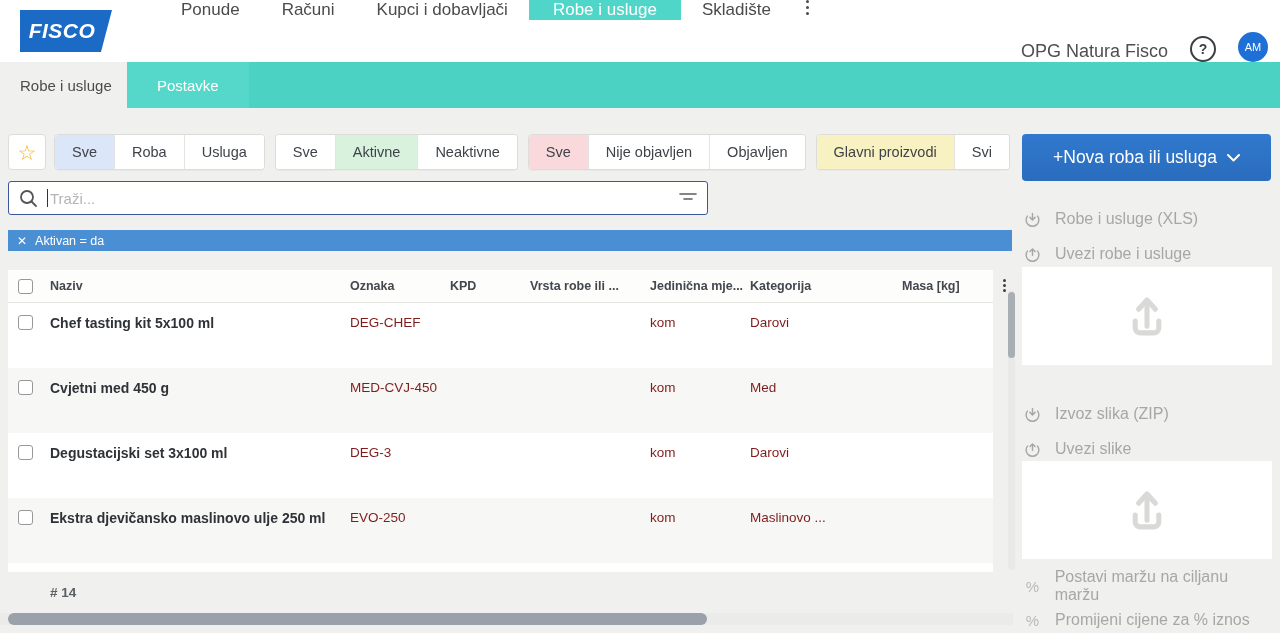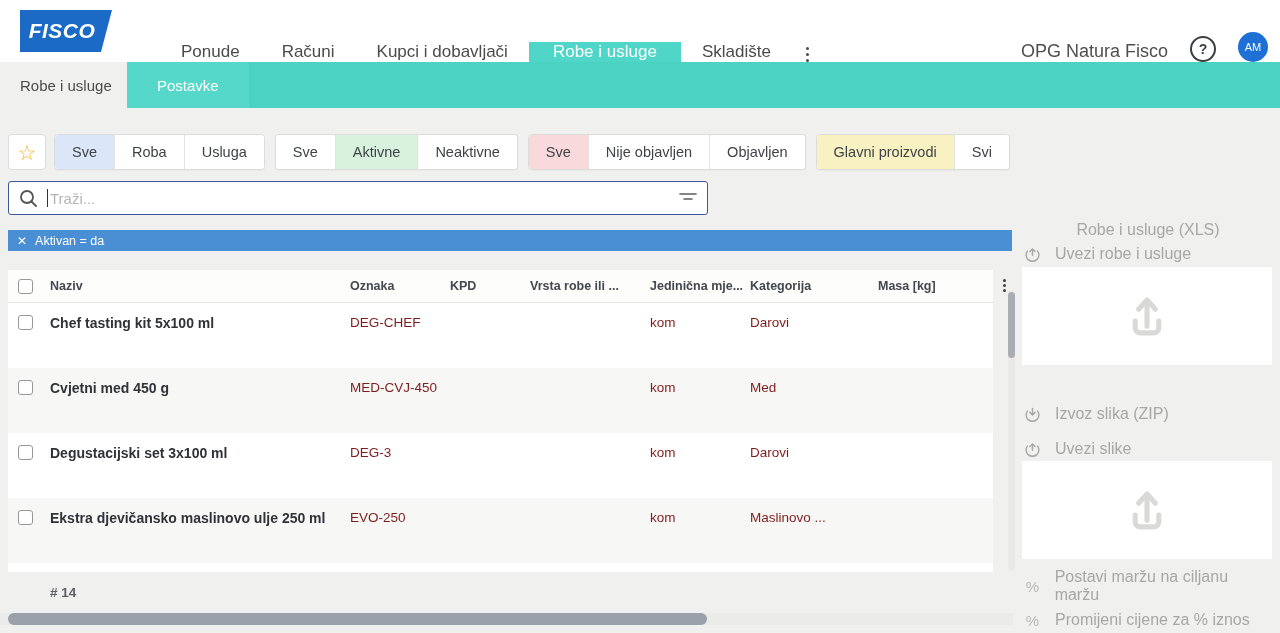--- a/index.html
+++ b/index.html
@@ -8,21 +8,21 @@
   .stage { position:relative; width:1280px; height:633px; }
 
   
   .navbar { position:absolute; top:0; left:0; width:1280px; height:62px;
     background:#ffffff; display:flex; align-items:stretch; z-index:5; }
   .logo-wrap { margin:10px 0 10px 20px; width:92px; height:42px; position:relative; cursor:pointer; }
   .logo-shape { position:absolute; inset:0; background:#1a6ac6;
     clip-path:polygon(0 0, 100% 0, 88% 100%, 0 100%); }
   .logo-text { position:absolute; inset:0; display:flex; align-items:center; justify-content:center;
     color:#fff; font-weight:bold; font-style:italic; font-size:21px; letter-spacing:.5px; padding-right:8px; }
-  .nav-items { display:flex; align-items:flex-end; margin-left:48px;margin-top:36px; }
+  .nav-items { display:flex; align-items:flex-start; margin-left:48px; }
   .nav-item { display:flex; align-items:center; padding:0 21px; font-size:17px; color:#4b4b4b; cursor:pointer; }
   .nav-item.active { background:#4fd6c8; color:#ffffff; padding:0 24px; }
   .nav-dots { display:flex; flex-direction:column; justify-content:center; align-items:center;
     gap:3px; padding:0 14px; cursor:pointer; }
   .nav-dots i, .hdr-dots i { width:3px; height:3px; border-radius:50%; background:#4b4b4b; display:block; }
   .nav-right { margin-left:auto; display:flex; align-items:flex-end; gap:22px; padding-right:12px; }
   .org-name { font-size:18px; color:#4f4f4f; }
   .help-btn { width:26px; height:26px; border-radius:50%; border:2px solid #3c4043; color:#3c4043;
     display:flex; align-items:center; justify-content:center; font-size:14px; font-weight:bold; cursor:pointer; }
   .avatar { width:30px; height:30px; border-radius:50%; background:#1e6fd6; color:#fff;
@@ -74,21 +74,21 @@
   .row { display:flex; height:65px; align-items:flex-start; padding-top:12px; cursor:pointer; }
   .row.alt { background:#f7f7f6; }
   .row .cell { font-size:13.5px; color:#7f1d1d; }
   .cell { padding-right:6px; overflow:hidden; white-space:nowrap; text-overflow:ellipsis; }
   .c-check { width:42px; padding-left:10px; flex:0 0 auto; }
   .c-naziv { width:300px; flex:0 0 auto; }
   .c-oznaka{ width:100px; flex:0 0 auto; }
   .c-kpd   { width:80px;  flex:0 0 auto; }
   .c-vrsta { width:112px; flex:0 0 auto; }
   .c-jed   { width:100px; flex:0 0 auto;margin-left:8px; }
-  .c-kat   { width:128px; flex:0 0 auto; }
+  .c-kat   { width:152px; flex:0 0 auto; }
   .c-masa  { width:118px; flex:0 0 auto; }
   .row .c-naziv { font-weight:bold; color:#2f3237; font-size:14px; }
   .checkbox { width:15px; height:15px; border:1.6px solid #989898; border-radius:3px; background:#fff; cursor:pointer; }
   .t-head .checkbox { margin-top:0; }
   .hdr-dots { position:absolute; right:-13px; top:9px; display:flex; flex-direction:column; gap:2px;
     cursor:pointer; }
   .hdr-dots i { width:3px; height:3px; background:#3c4043; }
   .row-stub { height:9px; background:#fff; }
 
   .count-label { position:absolute; top:585px; left:50px; font-size:13.5px; font-weight:bold; color:#5b5f66; }
@@ -266,22 +266,28 @@
 
   <div class="count-label"># 14</div>
 
   <div class="vscroll">
     <div class="thumb"></div>
   </div>
   <div class="hscroll">
     <div class="thumb"></div>
   </div>
 
-
-  <div class="action" style="top:207px;flex-direction:column;">
+  <button class="new-btn">
+    <span>+Nova roba ili usluga</span>
+    <svg width="13" height="8" viewBox="0 0 13 8">
+      <polyline points="1,1 6.5,6.5 12,1" fill="none" stroke="#fff" stroke-width="2" stroke-linecap="round" stroke-linejoin="round"></polyline>
+    </svg>
+  </button>
+
+  <div class="action" style="top:207px;">
     <svg width="17" height="17" viewBox="0 0 20 20">
       <path d="M4 6 A7.5 7.5 0 1 0 16 6" fill="none" stroke="#a7a7a5" stroke-width="1.7" stroke-linecap="round"></path>
       <line x1="10" y1="3" x2="10" y2="10" stroke="#a7a7a5" stroke-width="1.7" stroke-linecap="round"></line>
       <polyline points="7,7.5 10,10.5 13,7.5" fill="none" stroke="#a7a7a5" stroke-width="1.7" stroke-linecap="round" stroke-linejoin="round"></polyline>
     </svg>
     <span>Robe i usluge (XLS)</span>
   </div>
 
   <div class="action" style="top:242px;">
     <svg width="17" height="17" viewBox="0 0 20 20">

